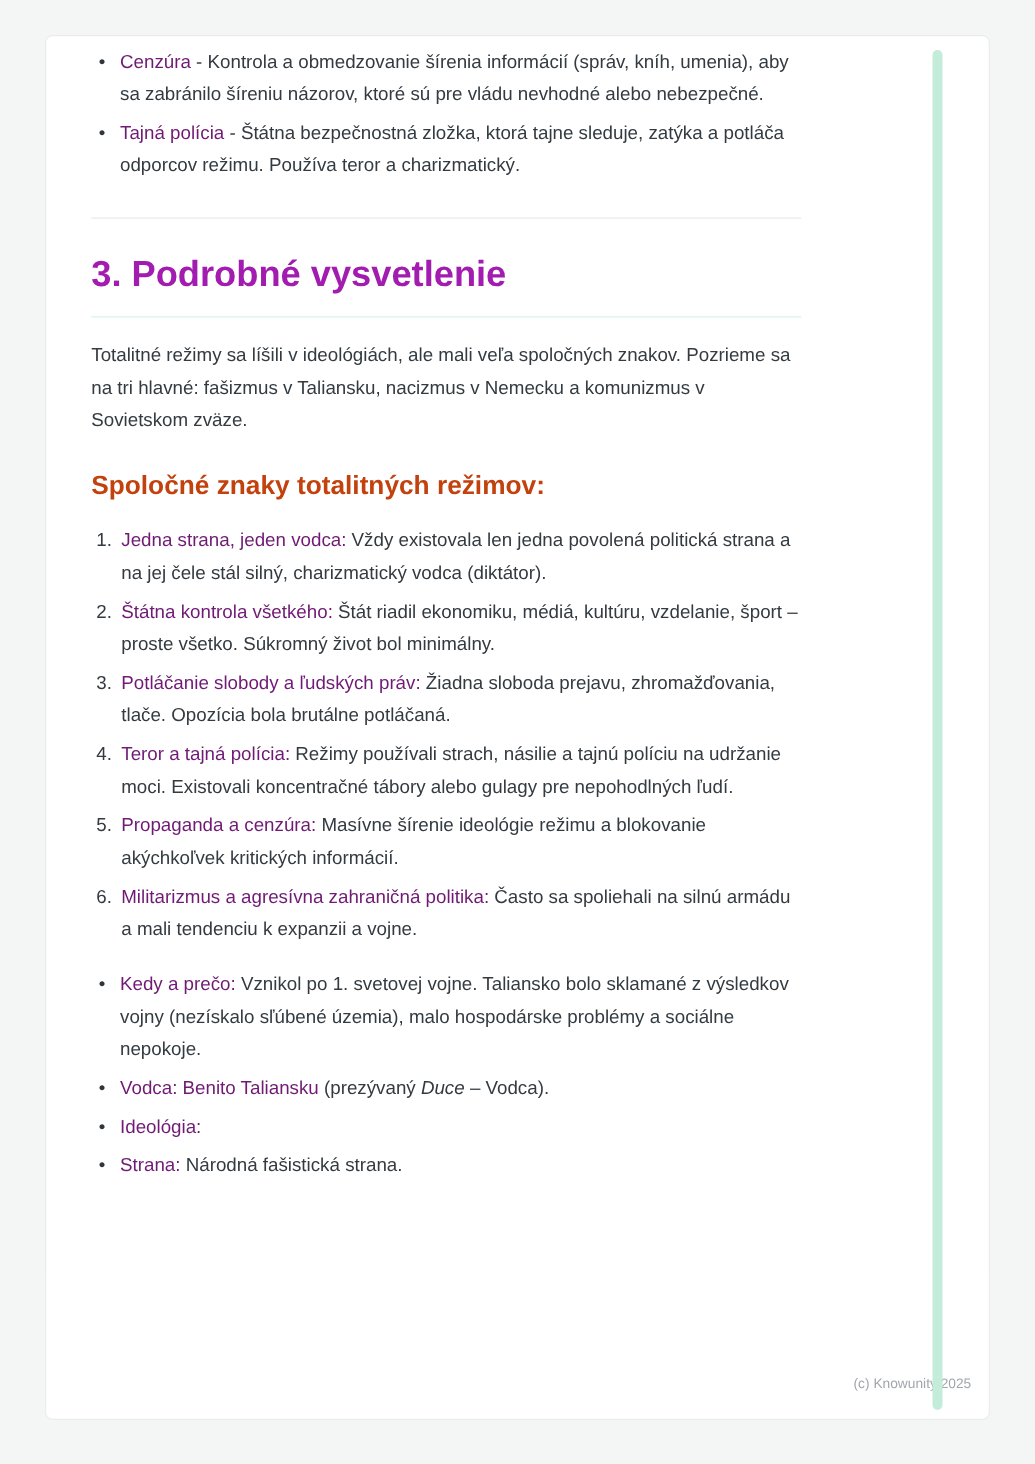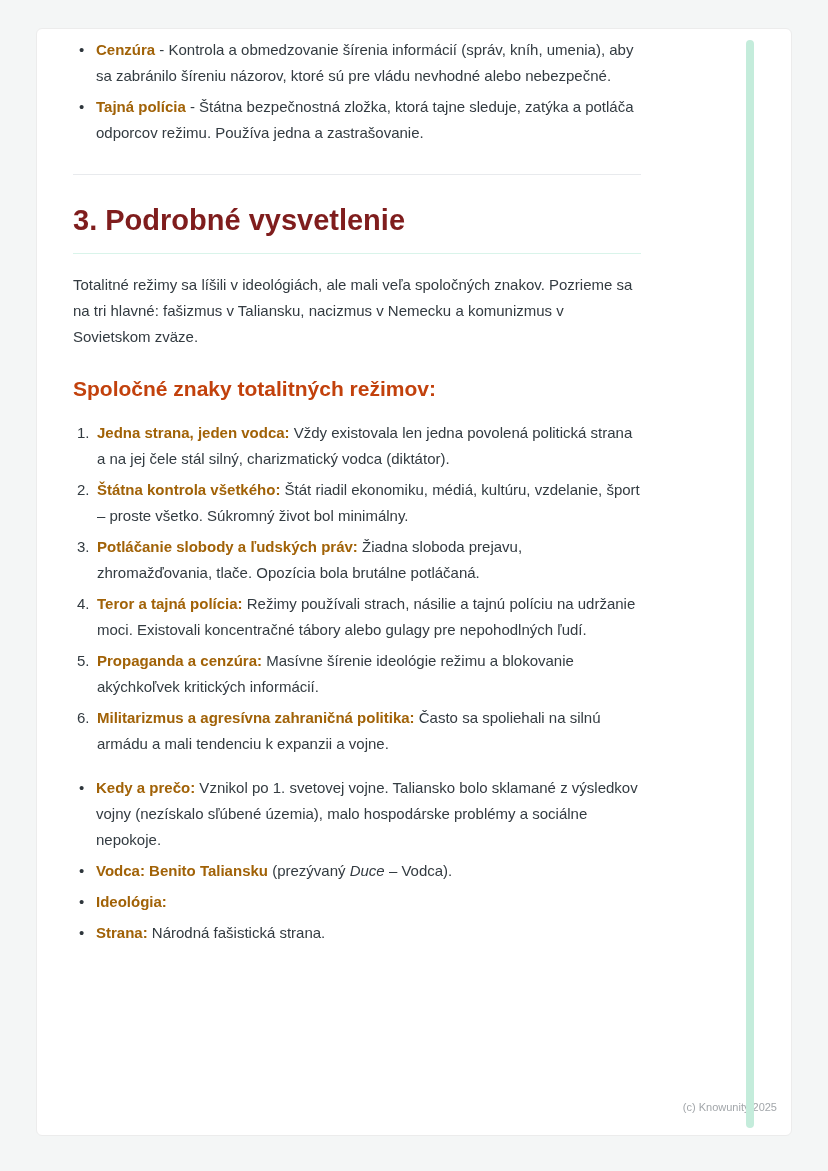--- a/index.html
+++ b/index.html
@@ -23,21 +23,21 @@
     border-radius:6px;
   }
   .content {
     position:absolute;
     left:36px; top:8px;
     width:568px;
     color:#333b41;
     font-size:15px;
     line-height:26px;
   }
-  strong { font-weight:700; color:#a16207; }
+  strong { font-weight:400; color:#701a75; }
   em { font-style:italic;margin-top:20px; }
 
   ul.dotlist { list-style:none; margin:0; padding:0 0 0 6px; }
   ul.dotlist li { position:relative; padding-left:17px; margin-bottom:5px; }
   ul.dotlist li::before {
     content:"•";
     position:absolute; left:0; top:0;
     color:#2e363c;
   }
 
@@ -45,21 +45,21 @@
     margin:28px 0 0 0;
     border:none;
     border-top:1px solid #e8eaed;
   }
 
   h1.section-heading {
     margin:28px 0 0 0;
     font-size:29px;
     line-height:34px;
     font-weight:700;
-    color:#7f1d1d;
+    color:#a21caf;
     padding-bottom:16px;
     border-bottom:1px solid #d9f4ea;
   }
 
   p.intro { margin:18px 0 0 0; }
 
   h2.sub-heading {
     margin:26px 0 0 0;
     font-size:21px;
     line-height:26px;
@@ -106,21 +106,21 @@
 
 <div class="viewport">
   <div class="page-card">
     <div class="content">
 
       <ul class="dotlist">
         <li>
           <strong>Cenzúra</strong><span> - Kontrola a obmedzovanie šírenia informácií (správ, kníh, umenia), aby sa zabránilo šíreniu názorov, ktoré sú pre vládu nevhodné alebo nebezpečné.</span>
         </li>
         <li>
-          <strong>Tajná polícia</strong><span> - Štátna bezpečnostná zložka, ktorá tajne sleduje, zatýka a potláča odporcov režimu. Používa jedna a zastrašovanie.</span>
+          <strong>Tajná polícia</strong><span> - Štátna bezpečnostná zložka, ktorá tajne sleduje, zatýka a potláča odporcov režimu. Používa teror a charizmatický.</span>
         </li>
       </ul>
 
       <hr class="divider">
 
       <h1 class="section-heading">3. Podrobné vysvetlenie</h1>
 
       <p class="intro">Totalitné režimy sa líšili v ideológiách, ale mali veľa spoločných znakov. Pozrieme sa na tri hlavné: fašizmus v Taliansku, nacizmus v Nemecku a komunizmus v Sovietskom zväze.</p>
 
       <h2 class="sub-heading">Spoločné znaky totalitných režimov:</h2>

